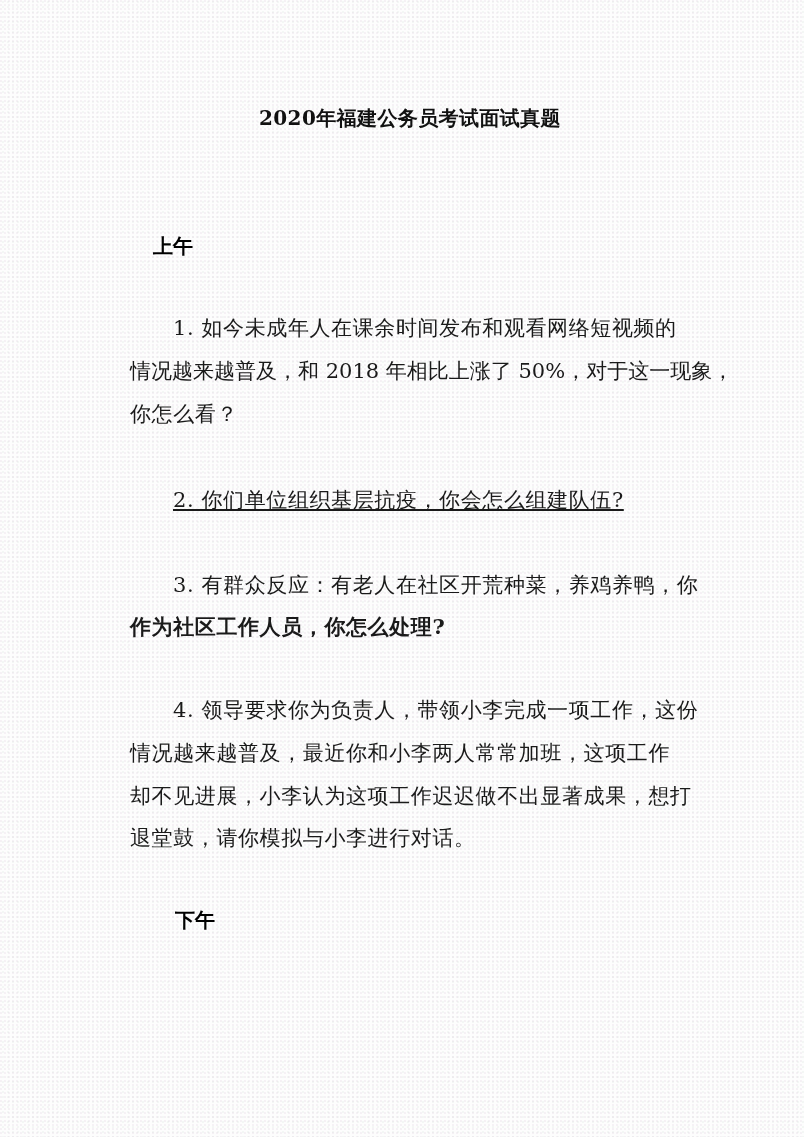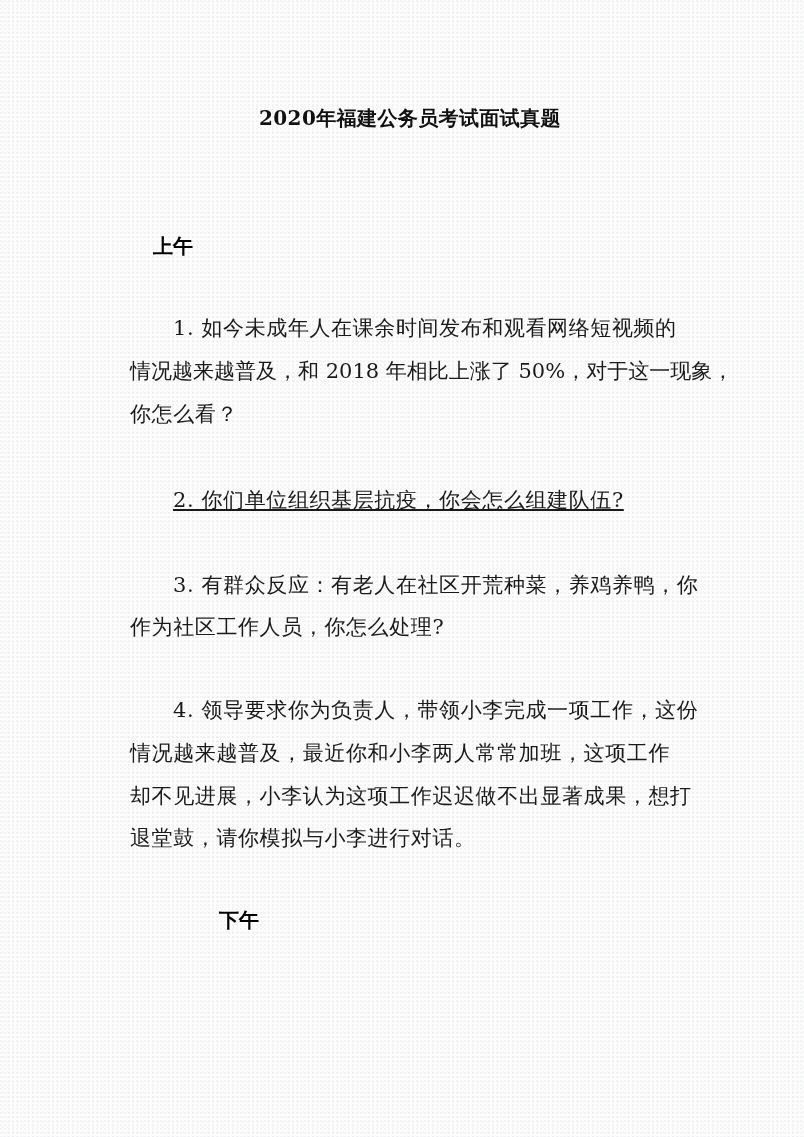--- a/index.html
+++ b/index.html
@@ -68,25 +68,25 @@
     <div class="line" style="left:122px; top:359px; letter-spacing:0px;">情况越来越普及，和 2018 年相比上涨了 50%，对于这一现象，</div>
     <div class="line" style="left:122px; top:402px;">你怎么看？</div>
   </div>
 
   <div>
     <div class="line" style="left:165px; top:488px;text-decoration:underline;">2. 你们单位组织基层抗疫，你会怎么组建队伍?</div>
   </div>
 
   <div>
     <div class="line" style="left:165px; top:573px;text-align:center;">3. 有群众反应：有老人在社区开荒种菜，养鸡养鸭，你</div>
-    <div class="line" style="left:122px; top:615px;">作为社区工作人员，你怎么处理?</div>
+    <div class="line" style="left:122px; top:615px;font-weight:bold;">作为社区工作人员，你怎么处理?</div>
   </div>
 
   <div>
     <div class="line" style="left:165px; top:698px;">4. 领导要求你为负责人，带领小李完成一项工作，这份</div>
     <div class="line" style="left:122px; top:741px;">情况越来越普及，最近你和小李两人常常加班，这项工作</div>
     <div class="line" style="left:122px; top:784px;">却不见进展，小李认为这项工作迟迟做不出显著成果，想打</div>
     <div class="line" style="left:122px; top:826px;">退堂鼓，请你模拟与小李进行对话。</div>
   </div>
 
-  <div class="section-label" style="left:167px; top:908px;margin-left:44px;">下午</div>
+  <div class="section-label" style="left:167px; top:908px;">下午</div>
 
 </div>
 
 </body></html>

